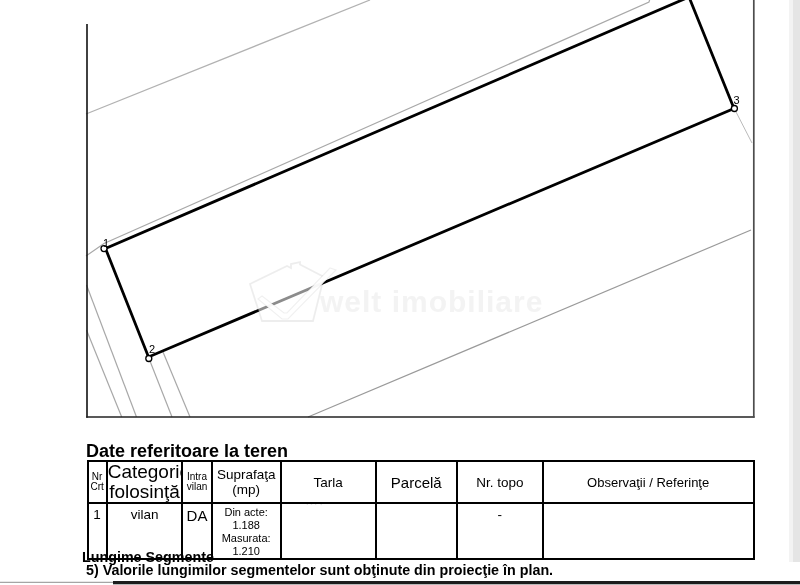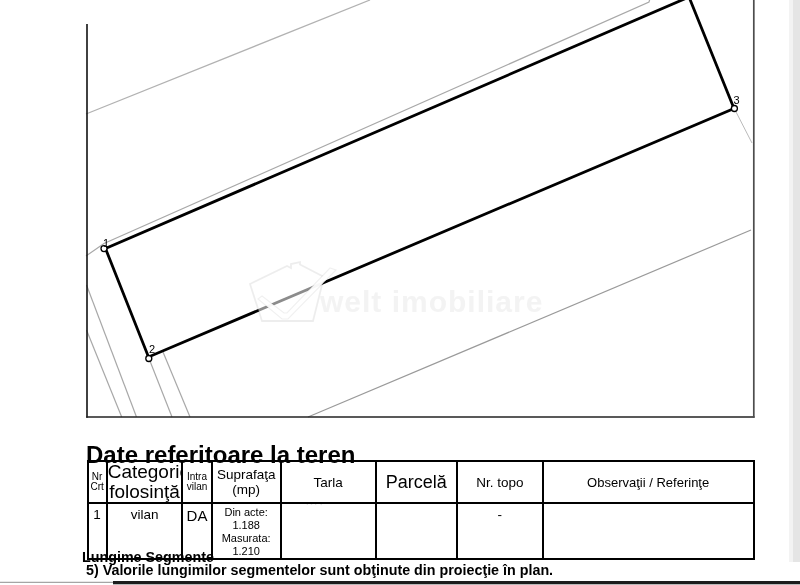--- a/index.html
+++ b/index.html
@@ -61,42 +61,42 @@
   <rect x="789" y="0" width="4" height="562" fill="#f3f3f3"></rect>
   <rect x="793" y="0" width="7" height="562" fill="#e5e5e5"></rect>
 
   <text x="305" y="505" font-size="13" fill="rgba(190,190,190,0.4)">…․</text>
 
   <line x1="0" y1="582.3" x2="113" y2="582.3" stroke="#a5a5a5" stroke-width="1.3"></line>
 
   <rect x="113" y="581" width="687" height="3.3" fill="#1c1c1c"></rect>
 </svg>
 
-<div class="abs" style="left:86px;top:441px;font-size:24px;font-weight:bold;color:#000;letter-spacing:0px;">Date referitoare la teren</div>
+<div class="abs" style="left:86px;top:441px;font-size:18px;font-weight:bold;color:#000;letter-spacing:0px;">Date referitoare la teren</div>
 
 <div class="abs" style="left:86.6px;top:460px;">
 <table style="width:668px;font-family:'Liberation Sans',sans-serif;">
   <colgroup>
     <col style="width:19px">
           <col style="width:75.5px">
           <col style="width:29px">
     <col style="width:69px">
           <col style="width:94.5px">
           <col style="width:81px">
     <col style="width:85.5px">
           <col style="width:210px">
   </colgroup>
   <tbody>
           <tr style="height:18px">
     <td style="font-size:10px;line-height:10px">Nr<br>Crt</td>
     <td style="font-size:19px;line-height:20px">Categorie<br>folosinţă</td>
     <td style="font-size:10px;line-height:10px">Intra<br>vilan</td>
     <td style="font-size:13.5px;line-height:15px">Suprafaţa<br>(mp)</td>
     <td style="font-size:13.5px">Tarla</td>
-    <td style="font-size:18px">Parcelă</td>
+    <td style="font-size:15px">Parcelă</td>
     <td style="font-size:13.5px">Nr. topo</td>
     <td style="font-size:13px">Observaţii / Referinţe</td>
   </tr>
   <tr style="height:51px;vertical-align:top;">
     <td style="font-size:13.5px;padding-top:3px">1</td>
     <td style="font-size:13.5px;padding-top:3px">vilan</td>
     <td style="font-size:15px;padding-top:3px">DA</td>
     <td style="font-size:11px;line-height:13px;padding-top:2px">Din acte:<br>1.188<br>Masurata:<br>1.210</td>
     <td></td>
     <td></td>

